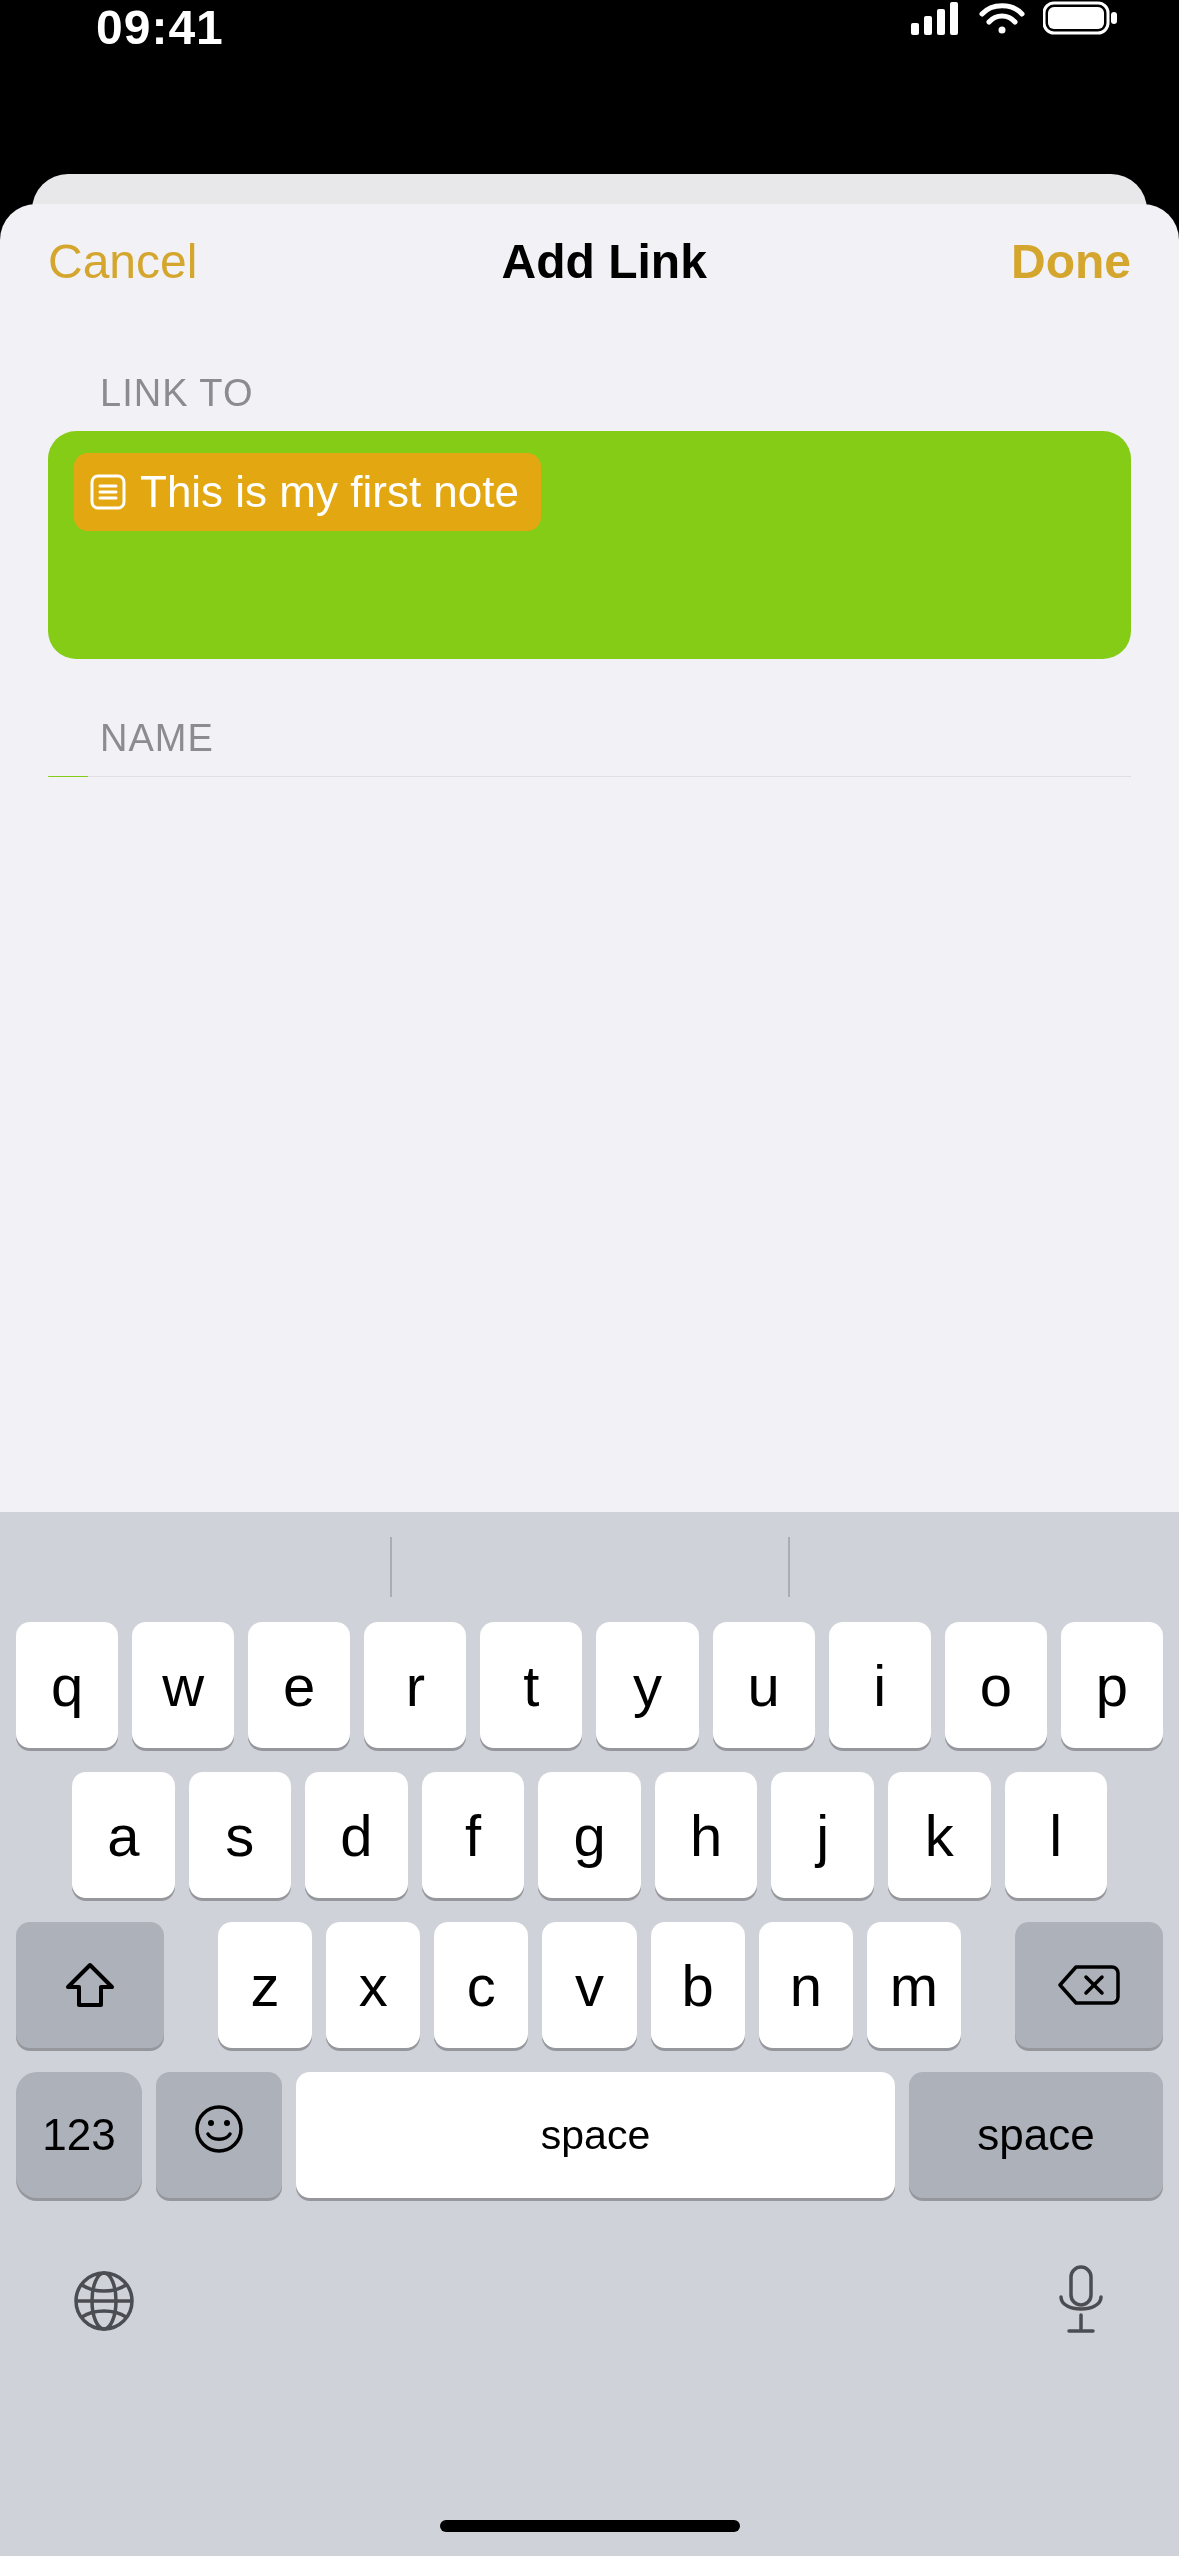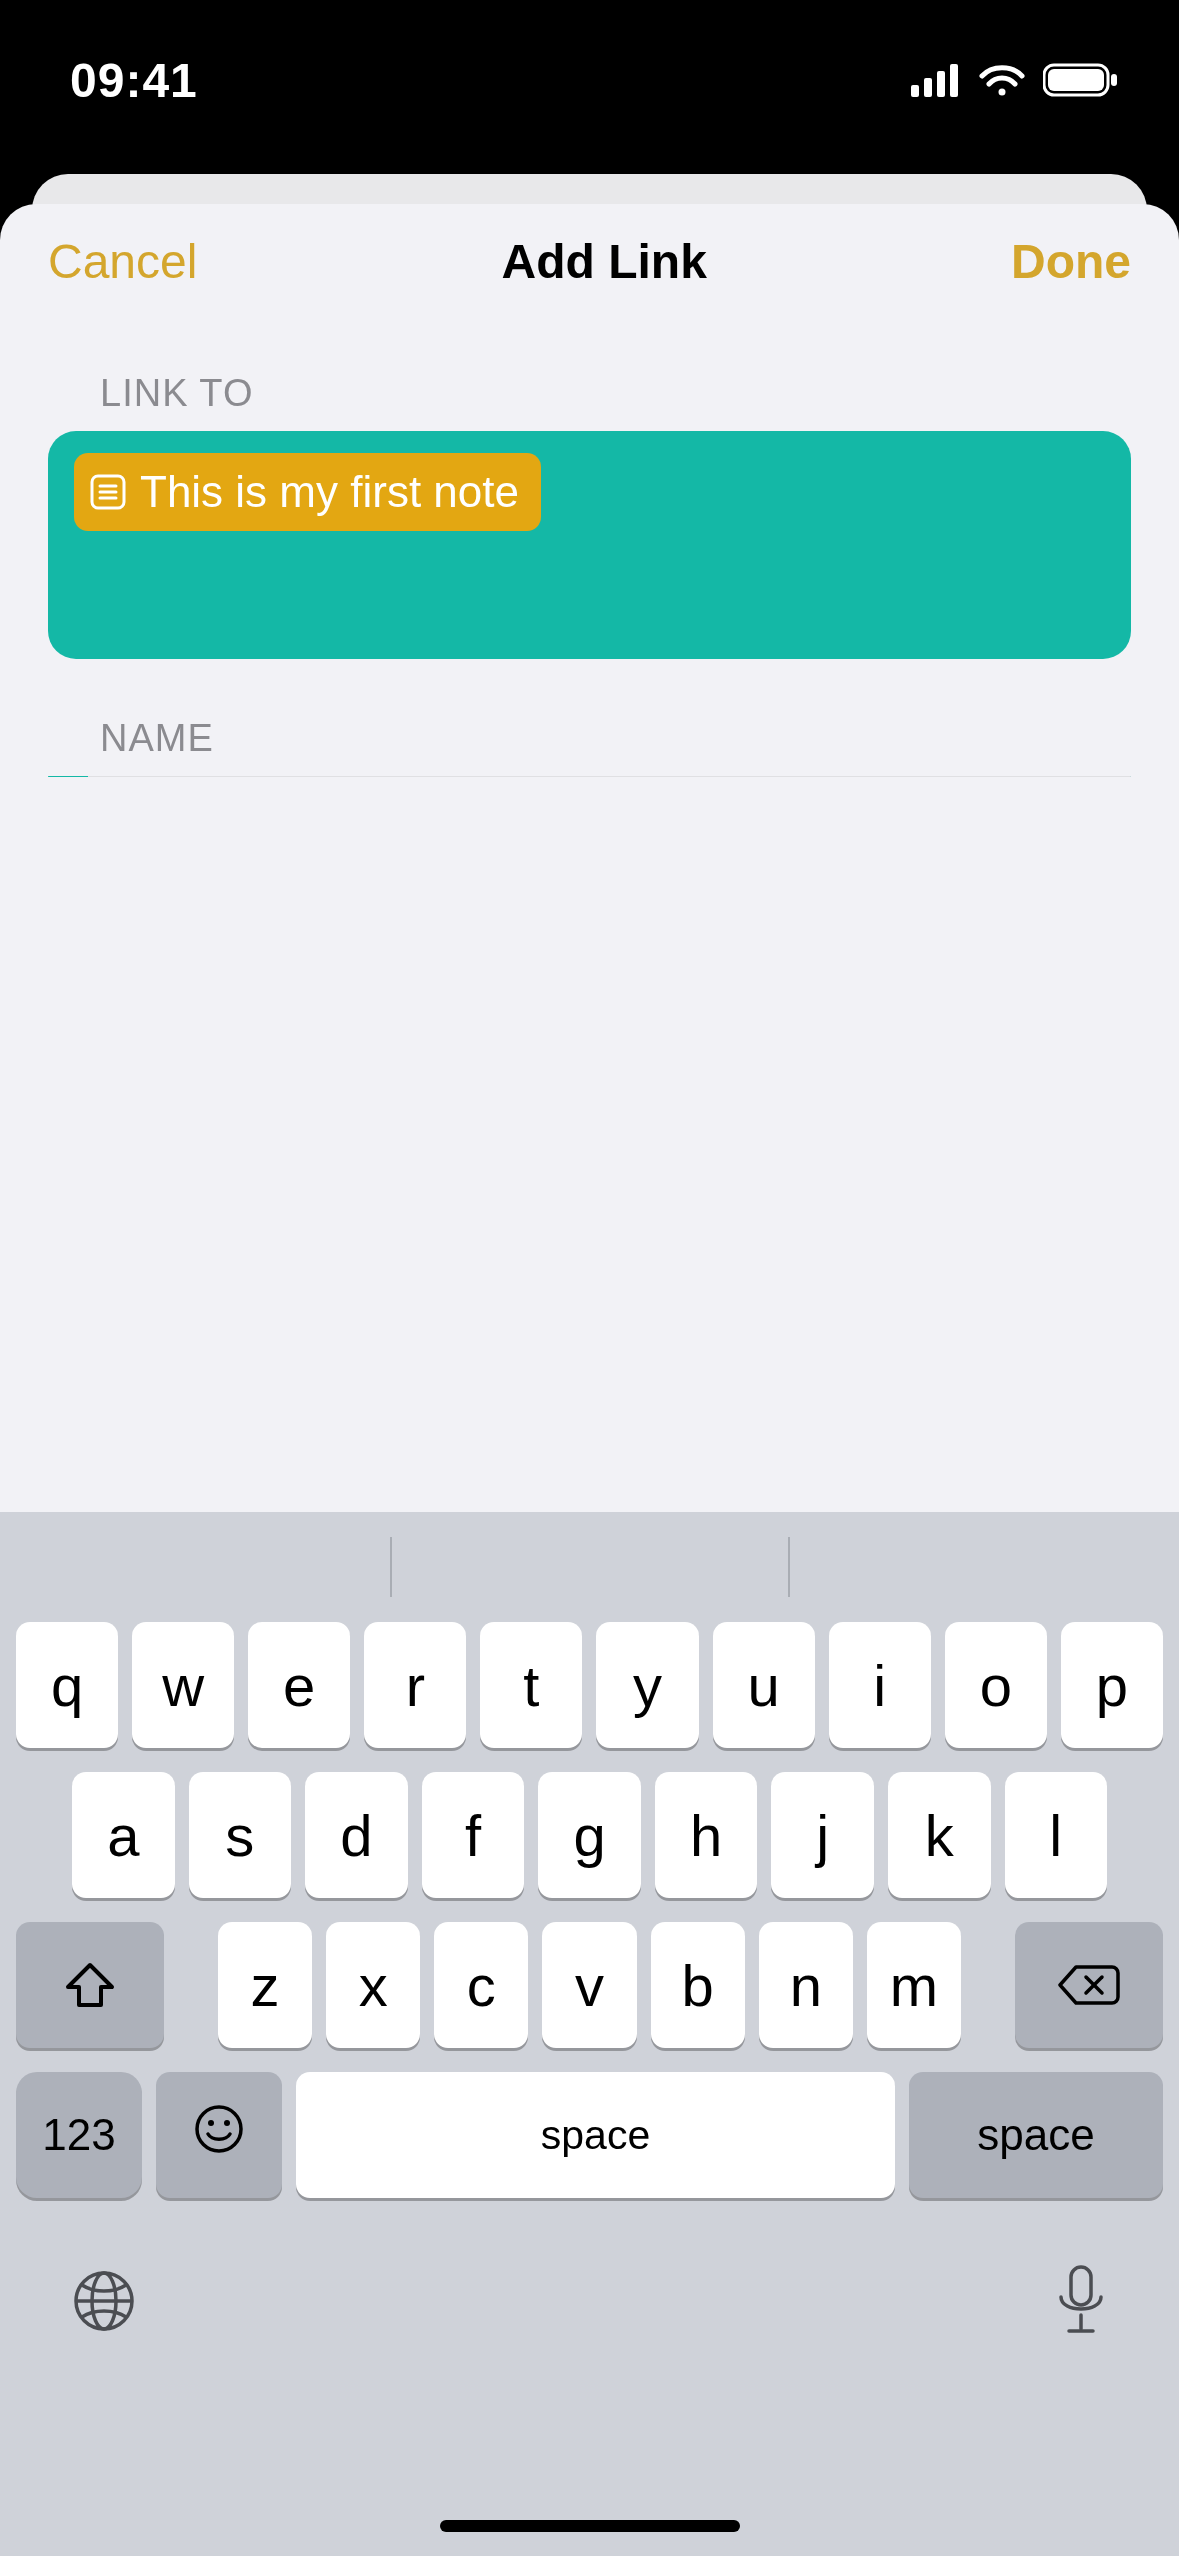--- a/index.html
+++ b/index.html
@@ -1,37 +1,37 @@
 <!DOCTYPE html>
 <html><head>
 <meta charset="utf-8">
 <style>
 * { margin:0; padding:0; box-sizing:border-box; }
 html,body { width:1179px; height:2556px; font-family:-apple-system,"Helvetica Neue",Helvetica,Arial,sans-serif; background:#000; overflow:hidden; }
 .screen { width:1179px; height:2556px; position:relative; background:#000; }
 
 
-.status-bar { position:absolute; top:0; left:0; right:0; height:170px; display:flex; justify-content:space-between; align-items:center; padding:0 60px 10px 70px; color:#fff; }
+.status-bar { position:absolute; top:0; left:0; right:0; height:170px; display:flex; justify-content:space-between; align-items:flex-start; padding:0 60px 10px 96px; color:#fff; }
 .status-time { font-size:48px; font-weight:600; letter-spacing:1px; }
 .status-right { display:flex; gap:16px; align-items:center; }
 .status-right svg { display:block; }
 
 
 .peek { position:absolute; left:32px; right:32px; top:174px; height:80px; background:#e8e8ea; border-radius:36px 36px 0 0; }
 
 
 .sheet { position:absolute; left:0; right:0; top:204px; bottom:0; background:#f2f2f6; border-radius:36px 36px 0 0; overflow:hidden; }
 
 .nav { display:flex; align-items:center; justify-content:space-between; height:110px; padding:4px 48px 0 48px; }
 .nav .btn { font-size:48px; color:#d4a62d; background:none; border:none; }
 .nav .title { font-size:48px; font-weight:600; color:#000; }
 
 .section-label { font-size:38px; color:#8b8b90; letter-spacing:1px; padding:58px 0 16px 100px; }
 
-.card { background:#14b8a6; border-radius:28px; margin:0 48px; overflow:hidden; }
+.card { background:#84cc16; border-radius:28px; margin:0 48px; overflow:hidden; }
 
 
 .linkto-card { padding:22px 26px 96px 26px; min-height:228px; }
 .chip { display:inline-flex; align-items:center; gap:14px; background:#e3a712; color:#fff; padding:10px 22px 10px 16px; border-radius:14px; font-size:44px; height:78px; }
 .chip .note-icon { display:inline-flex; }
 .chip .note-icon svg { display:block; }
 
 
 .row { display:flex; align-items:center; padding:26px 40px; min-height:120px; }
 .sep { height:1px; background:#e0e0e3; margin-left:40px; }

